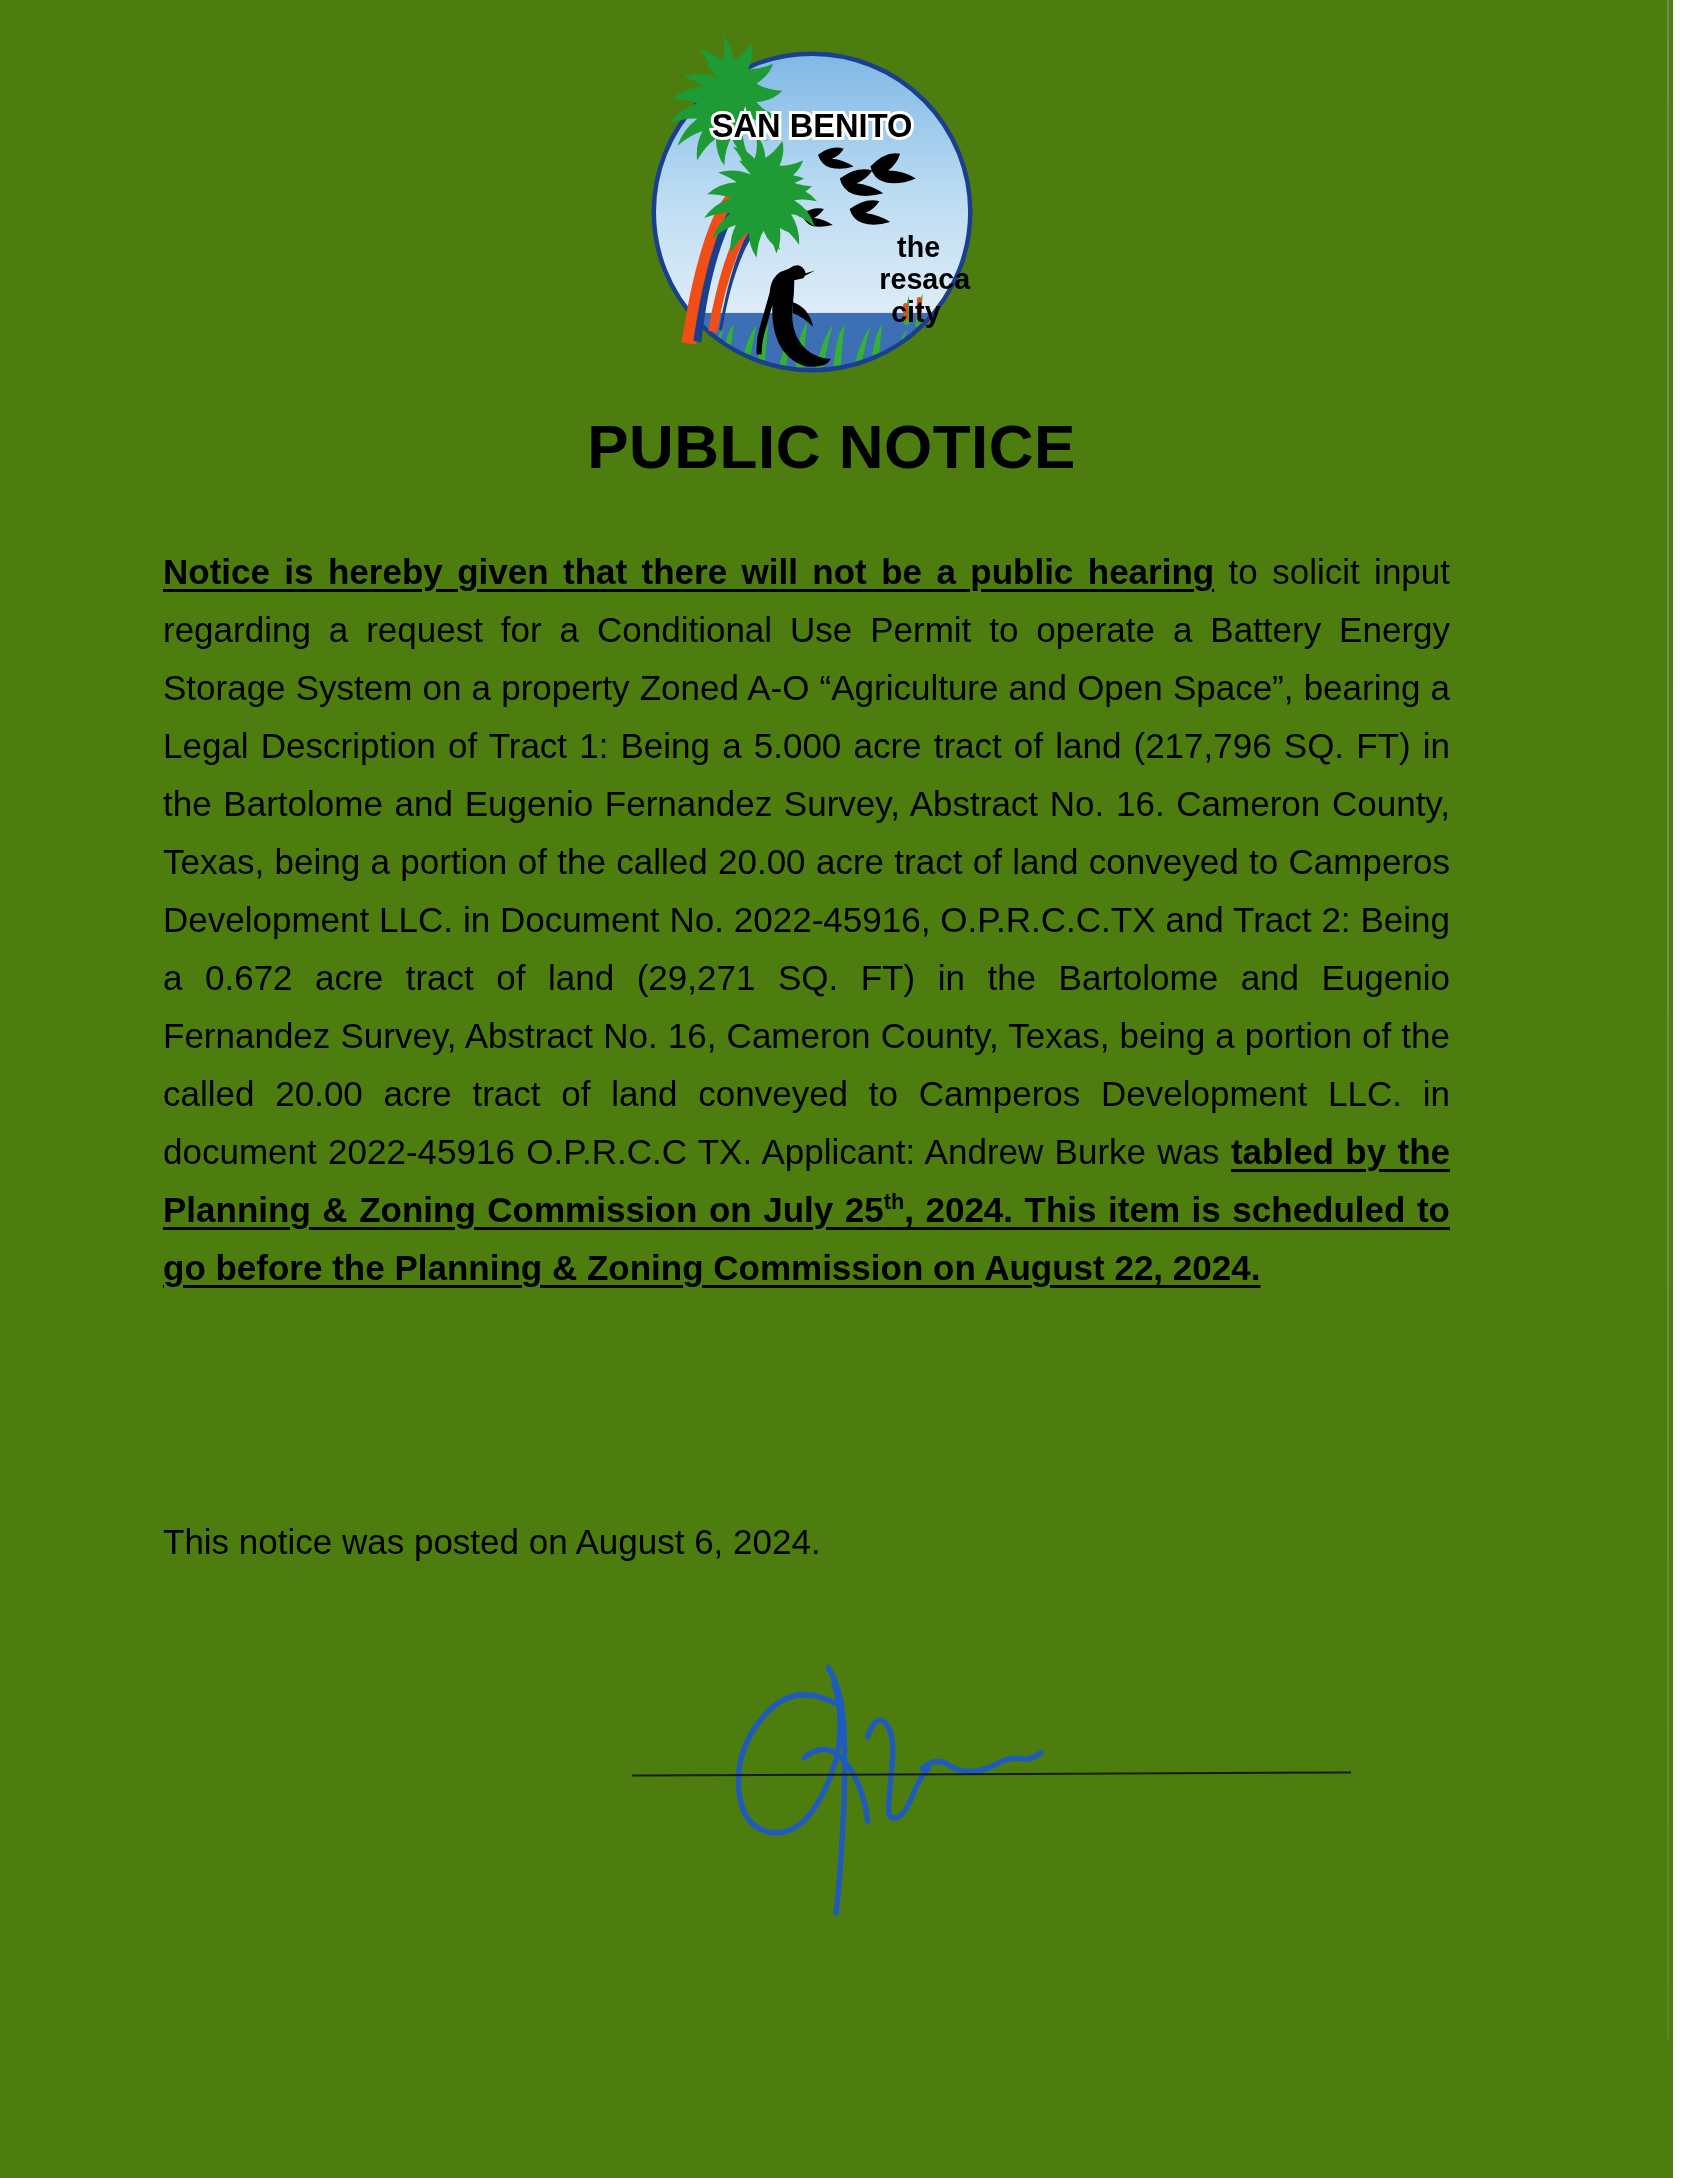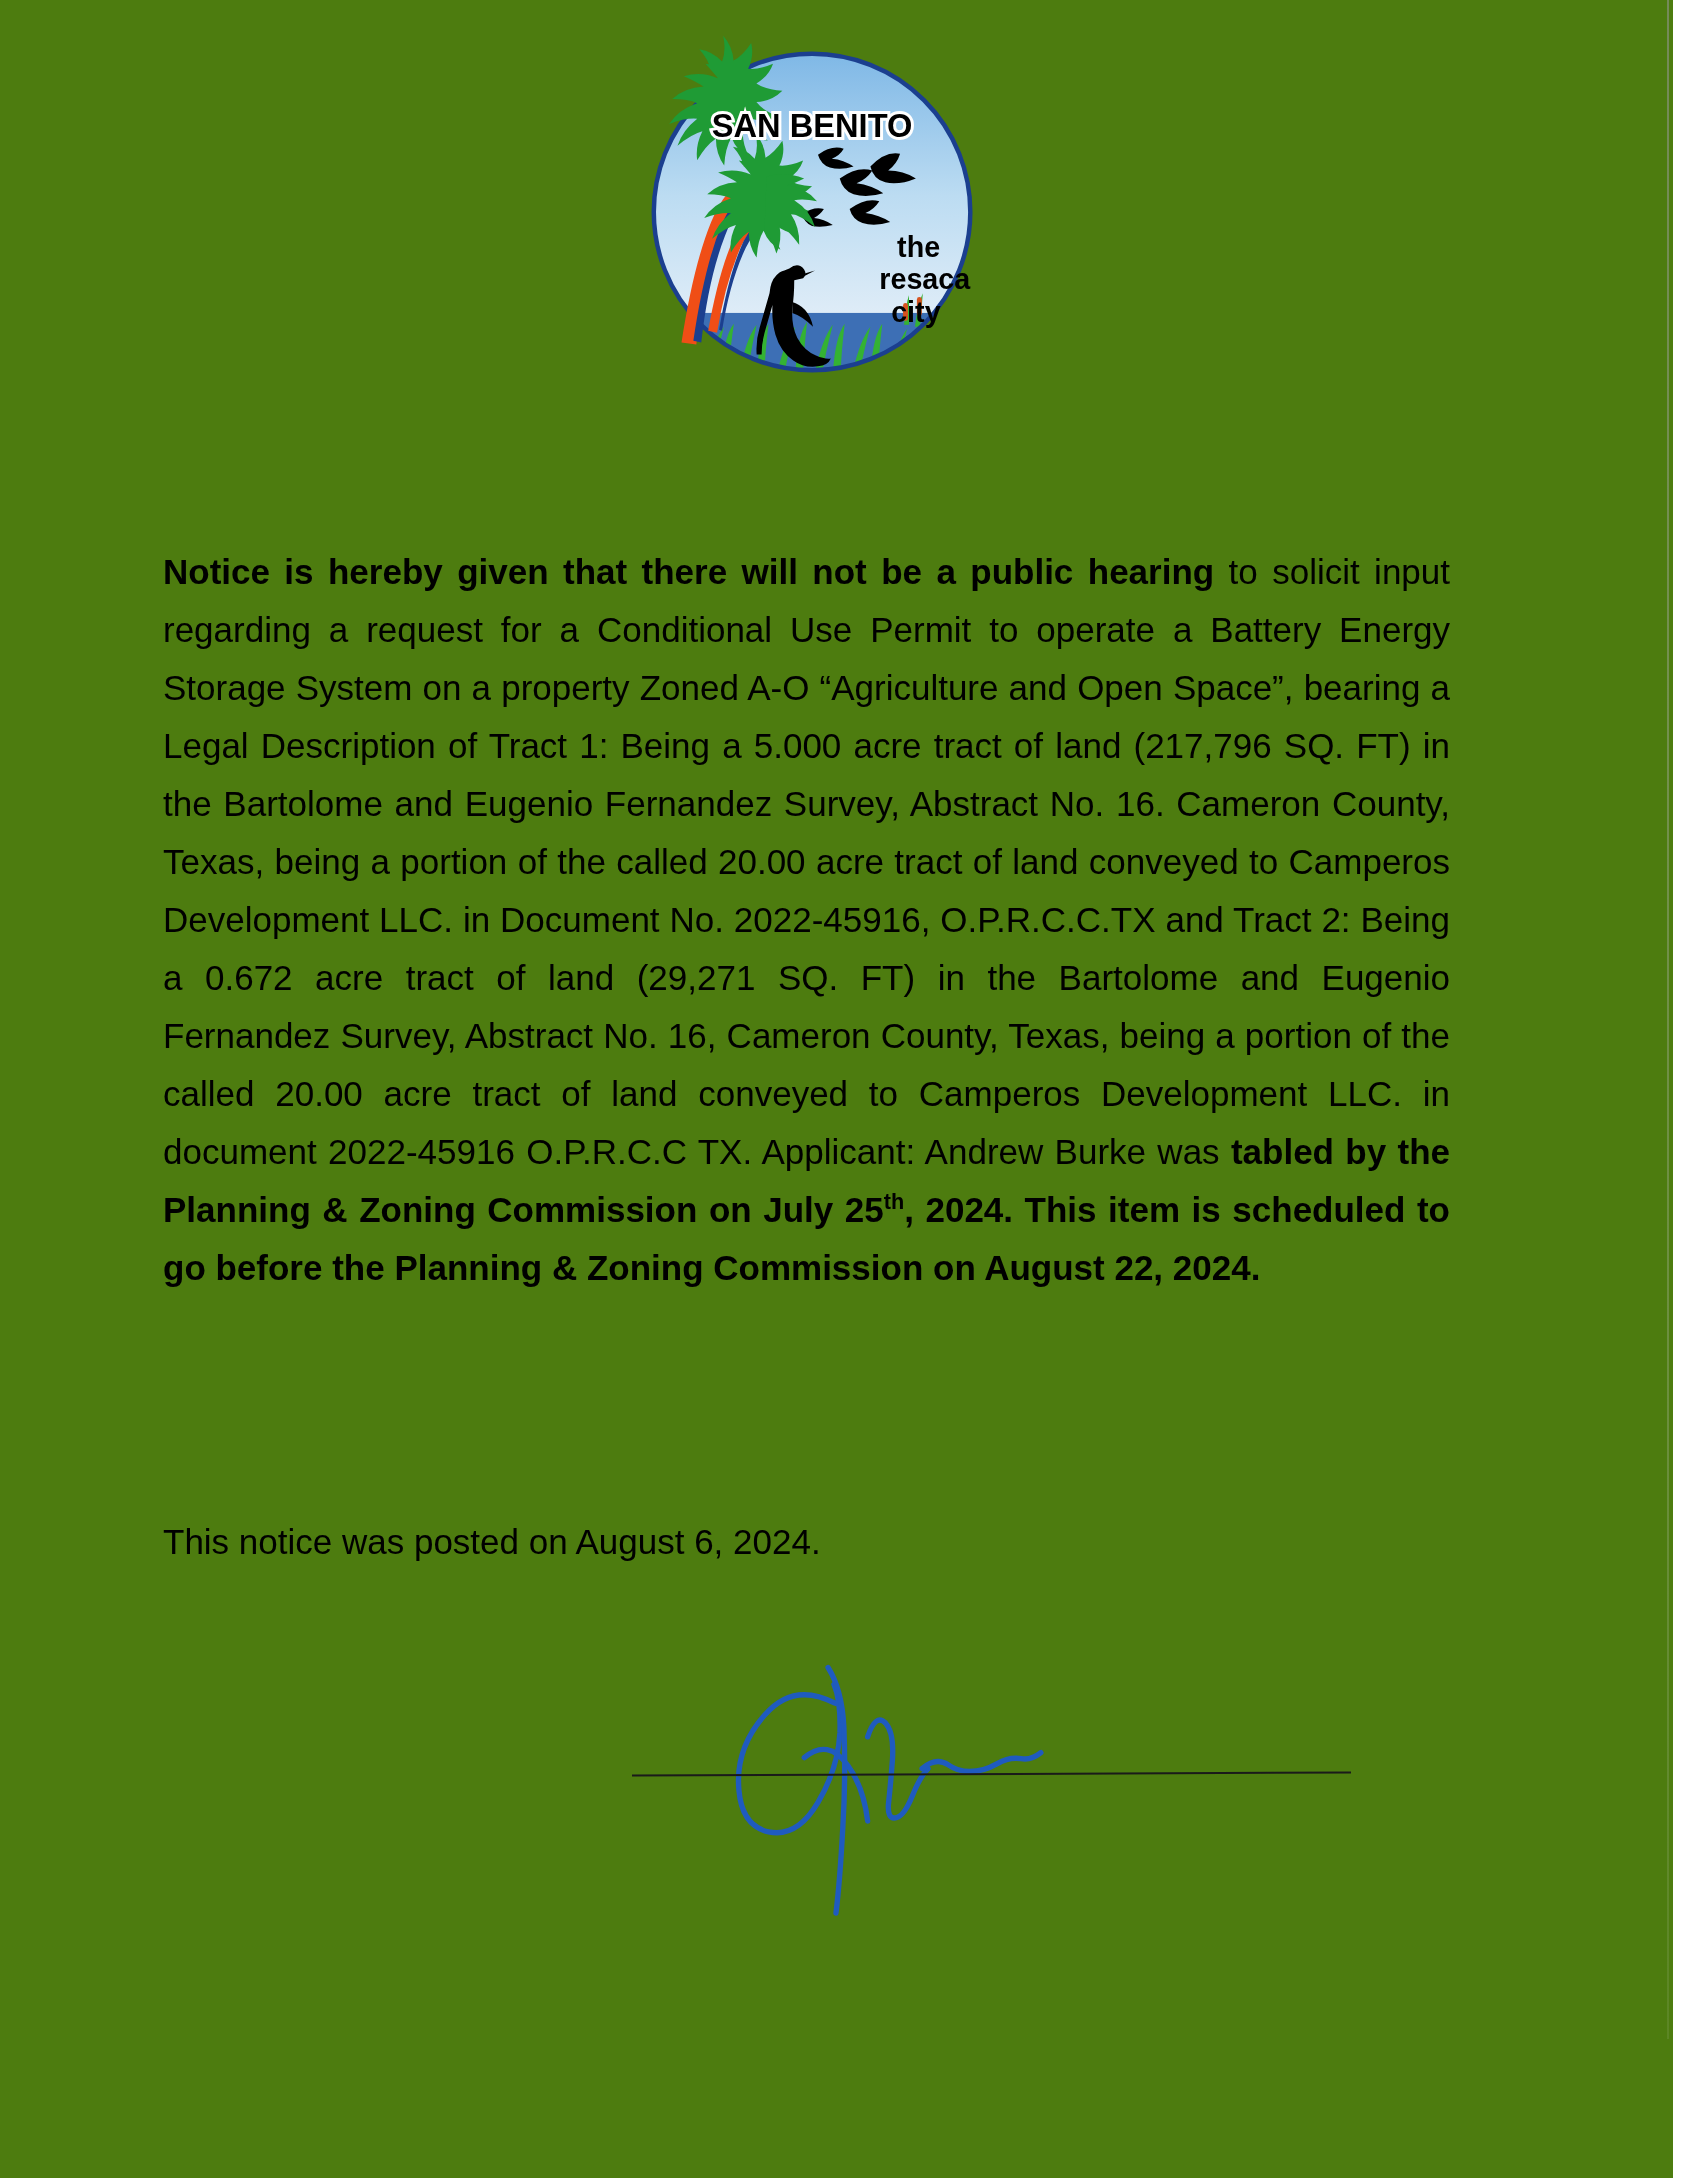--- a/index.html
+++ b/index.html
@@ -80,20 +80,21 @@
     line-height: 58px;
     text-align: justify;
     text-justify: inter-word;
     font-family: "Liberation Sans", sans-serif;
     font-weight: 350;
   }
   .body-block p { margin: 0; }
 
   .u-bold {
     font-weight: bold;
+    text-decoration: underline;
     text-underline-offset: 5px;
     text-decoration-thickness: 3px;
     margin-top: 24px;
   }
 
   sup {
     font-size: 0.62em;
     vertical-align: super;
     line-height: 0;
   }
@@ -239,20 +240,21 @@
       </g>
 
       <text x="272" y="110" text-anchor="middle" font-family="&quot;Liberation Sans&quot;, sans-serif" font-size="33" font-weight="bold" fill="#000000" stroke="#ffffff" stroke-width="6" paint-order="stroke">SAN BENITO</text>
 
       <text x="358" y="231" text-anchor="start" font-family="&quot;Liberation Sans&quot;, sans-serif" font-size="29" font-weight="bold" fill="#000000">the</text>
       <text x="340" y="264" text-anchor="start" font-family="&quot;Liberation Sans&quot;, sans-serif" font-size="29" font-weight="bold" fill="#000000">resaca</text>
       <text x="352" y="297" text-anchor="start" font-family="&quot;Liberation Sans&quot;, sans-serif" font-size="29" font-weight="bold" fill="#000000">city</text>
     </svg>
   </div>
 
+  <div class="title">PUBLIC NOTICE</div>
 
   <div class="body-block">
     <p><span class="u-bold">Notice is hereby given that there will not be a public hearing</span><span> to solicit input regarding a request for a Conditional Use Permit to operate a Battery Energy Storage System on a property Zoned A-O “Agriculture and Open Space”, bearing a Legal Description of Tract 1: Being a 5.000 acre tract of land (217,796 SQ. FT) in the Bartolome and Eugenio Fernandez Survey, Abstract No. 16. Cameron County, Texas, being a portion of the called 20.00 acre tract of land conveyed to Camperos Development LLC. in Document No. 2022-45916, O.P.R.C.C.TX  and Tract 2: Being a 0.672 acre tract of land (29,271 SQ. FT) in the Bartolome and Eugenio Fernandez Survey, Abstract No. 16, Cameron County, Texas, being a portion of the called 20.00 acre tract of land conveyed to Camperos Development LLC. in document 2022-45916 O.P.R.C.C TX. Applicant: Andrew Burke was </span><span class="u-bold"><span>tabled by the Planning &amp; Zoning Commission on July 25</span><sup>th</sup><span>, 2024. This item is scheduled to go before the Planning &amp; Zoning Commission on August 22, 2024.</span></span></p>
   </div>
 
   <div class="posted">This notice was posted on August 6, 2024.</div>
 
   <div class="sig-area">
 
     <svg class="sig-svg" width="733" height="297" viewBox="0 0 740 300" xmlns="http://www.w3.org/2000/svg">

